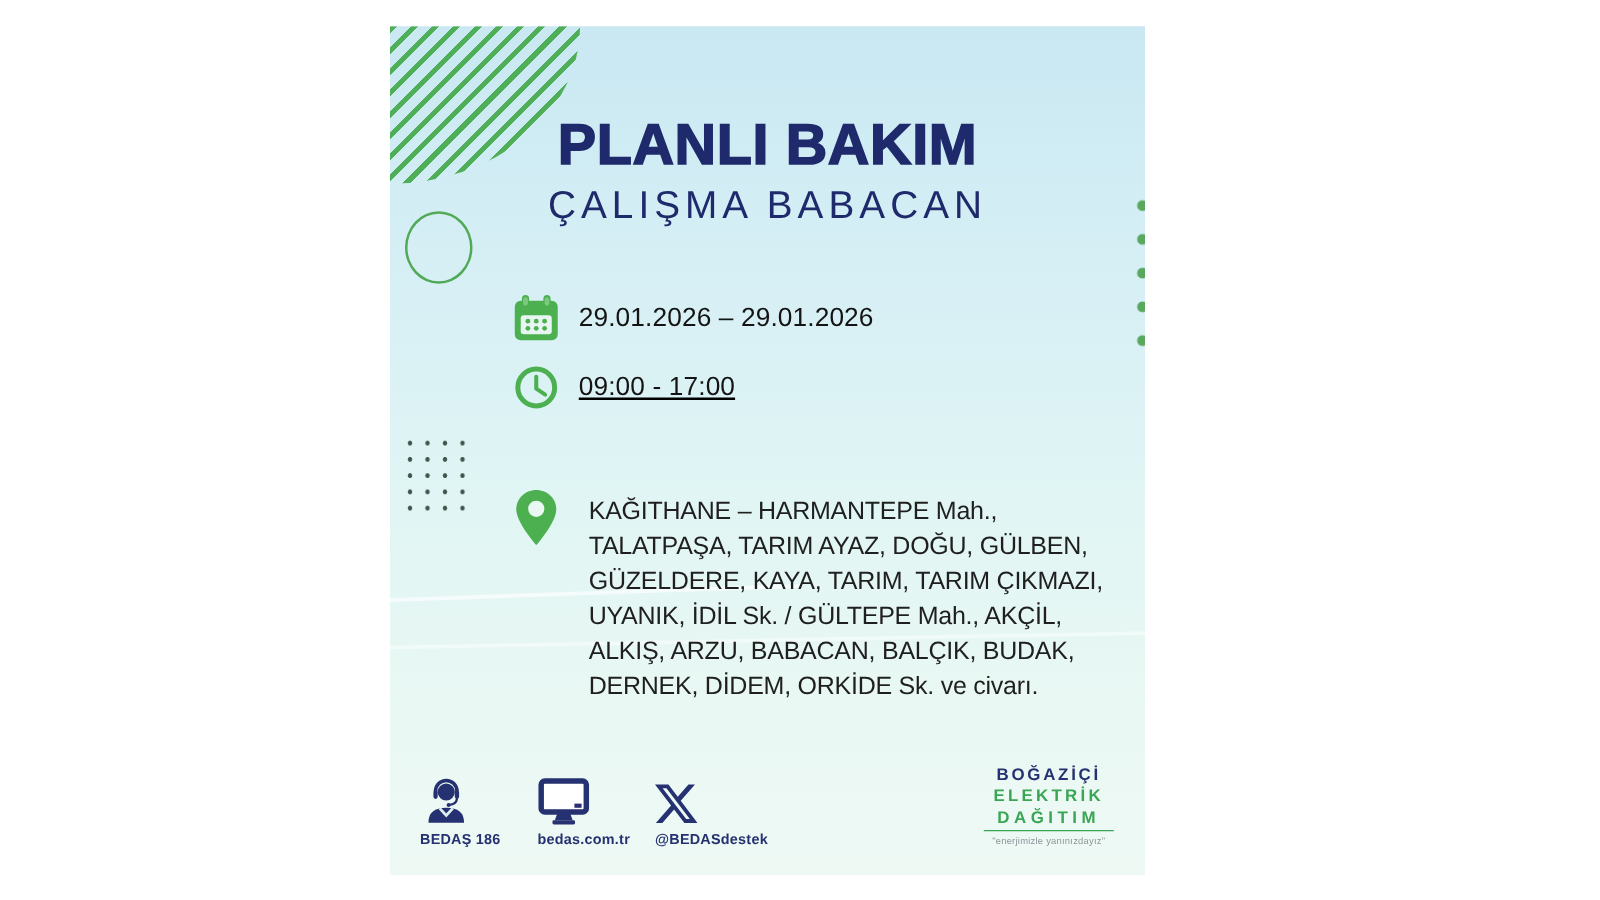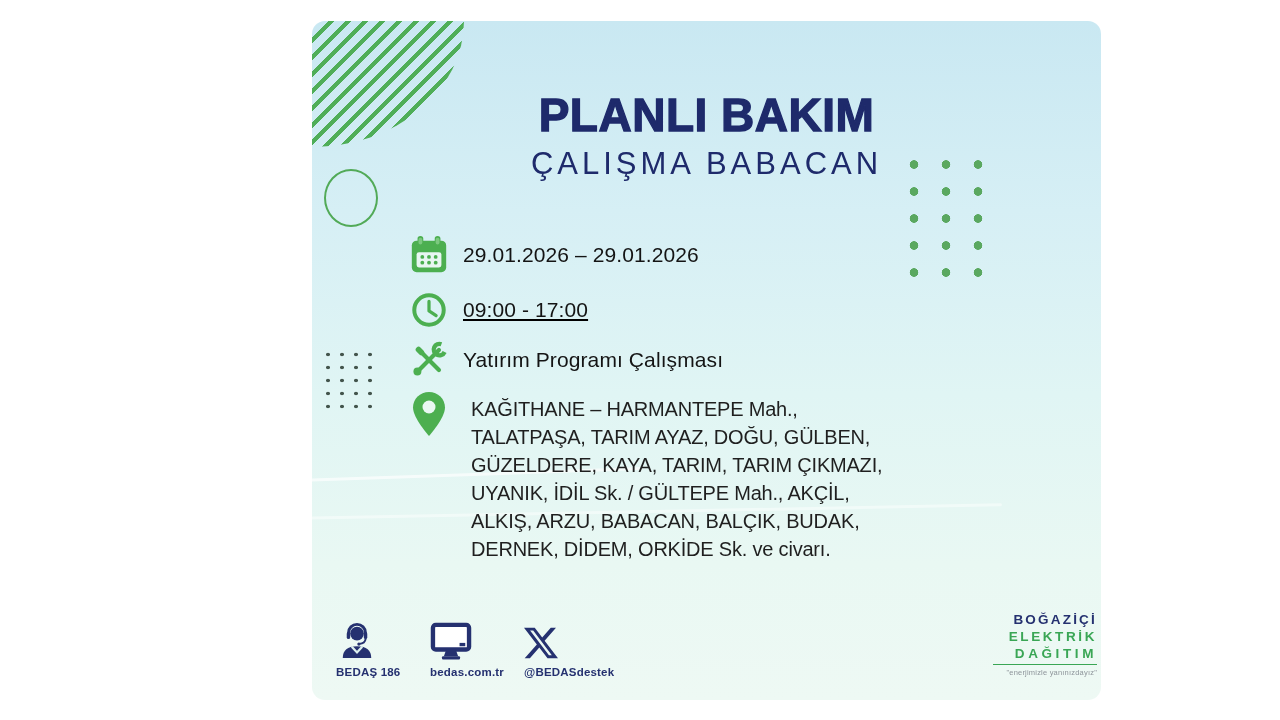--- a/index.html
+++ b/index.html
@@ -1,23 +1,23 @@
 <!DOCTYPE html>
 <html><head>
 <meta charset="utf-8">
 <style>
   * { margin: 0; padding: 0; box-sizing: border-box; }
   html, body { width: 1280px; height: 720px; background: #ffffff; overflow: hidden;
     font-family: "Liberation Sans", sans-serif; }
 
   .page { position: relative; width: 1280px; height: 720px; background: #ffffff; }
 
-  .card { position: absolute; left: 312px; top: 21px; width: 789px; height: 679px;
+  .card { position: absolute; left: 312px; top: 21px; width: 604px; height: 679px;
     background: linear-gradient(180deg, #c9e8f2 0%, #d6eff5 28%, #e0f5f4 55%, #e9f8f3 80%, #eef9f4 100%);
-    overflow: hidden; border-radius: 13px; }
+    overflow: hidden; }
 
   
   .stripes { position: absolute; left: 0; top: 0; width: 152px; height: 126px;
     background: repeating-linear-gradient(135deg, #4fae58 0 4px, transparent 4px 12px);
     border-bottom-right-radius: 100%; }
   .circle-outline { position: absolute; left: 12px; top: 148px; width: 54px; height: 58px;
     border: 2px solid #52aa58; border-radius: 50%; }
   .dots { position: absolute; }
   .dots-right { left: 586px; top: 130px; width: 96px; height: 135px;
     background-image: radial-gradient(circle, #5aa860 4px, rgba(90,168,96,0) 4.6px);
@@ -46,21 +46,21 @@
   .loc-lines { padding-top: 4px; margin-left: 8px; }
   .loc-line { font-size: 20px; line-height: 28px; color: #1f1f1f; white-space: nowrap; letter-spacing: -0.2px; }
 
   
   .contacts { position: absolute; left: 24px; top: 599px; display: flex; gap: 16px; }
   .contact { display: flex; flex-direction: column; align-items: flex-start; gap: 6px; min-width: 78px; }
   .contact-icon { height: 40px; display: flex; align-items: flex-end; justify-content: center; }
   .contact-label { font-size: 11.5px; font-weight: bold; color: #253170; letter-spacing: 0.2px; white-space: nowrap; }
 
   
-  .brand { position: absolute; right: 4px; top: 590px; width: 104px; text-align: right; }
+  .brand { position: absolute; right: 25px; top: 590px; width: 104px; text-align: center; }
   .brand-line { font-weight: bold; font-size: 13.5px; line-height: 17px; white-space: nowrap; }
   .brand-navy { color: #253170; letter-spacing: 2.2px; }
   .brand-green { color: #3aa655; letter-spacing: 2.6px; }
   .brand-green2 { color: #3aa655; letter-spacing: 3.6px; }
   .brand-rule { height: 0; border-bottom: 1.5px solid #3aa655; margin: 2px 0 3px 0; }
   .brand-tagline { font-size: 7.5px; color: #8e959b; letter-spacing: 0.2px; white-space: nowrap; }
 </style>
 </head>
 <body>
 
@@ -102,34 +102,20 @@
     <div class="row row-time">
       <span class="icon-box">
         <svg width="38" height="38" viewBox="0 0 40 40">
           <circle cx="20" cy="20" r="15.5" fill="none" stroke="#4CAF50" stroke-width="4.2"></circle>
           <path d="M20 11 V21 L27.5 26" fill="none" stroke="#4CAF50" stroke-width="3.4" stroke-linecap="round" stroke-linejoin="round"></path>
         </svg>
       </span>
       <span class="row-text">09:00 - 17:00</span>
     </div>
 
-    <div class="row row-work">
-      <span class="icon-box">
-        <svg width="38" height="38" viewBox="0 0 40 40">
-          <g fill="#4CAF50">
-            <rect x="17.8" y="3" width="4.4" height="34" rx="2.2" transform="rotate(45 20 20)"></rect>
-            <rect x="17.8" y="3" width="4.4" height="34" rx="2.2" transform="rotate(-45 20 20)"></rect>
-            <rect x="17" y="1.5" width="6" height="10" rx="2.8" transform="rotate(-45 20 20)"></rect>
-            <circle cx="7.8" cy="32.2" r="4.2"></circle>
-          </g>
-          <circle cx="31" cy="9" r="6" fill="none" stroke="#4CAF50" stroke-width="4.6" stroke-dasharray="27 10.7" transform="rotate(25 31 9)"></circle>
-        </svg>
-      </span>
-      <span class="row-text">Yatırım Programı Çalışması</span>
-    </div>
 
     <div class="row row-location">
       <span class="icon-box">
         <svg width="36" height="46" viewBox="0 0 36 46">
           <path d="M18 1 C9 1 2 8 2 16.5 C2 27 18 45 18 45 C18 45 34 27 34 16.5 C34 8 27 1 18 1 Z" fill="#4CAF50"></path>
           <circle cx="18" cy="16" r="6.5" fill="#e9f8f3"></circle>
         </svg>
       </span>
       <div class="loc-lines">
         <div class="loc-line">KAĞITHANE – HARMANTEPE Mah.,</div>

